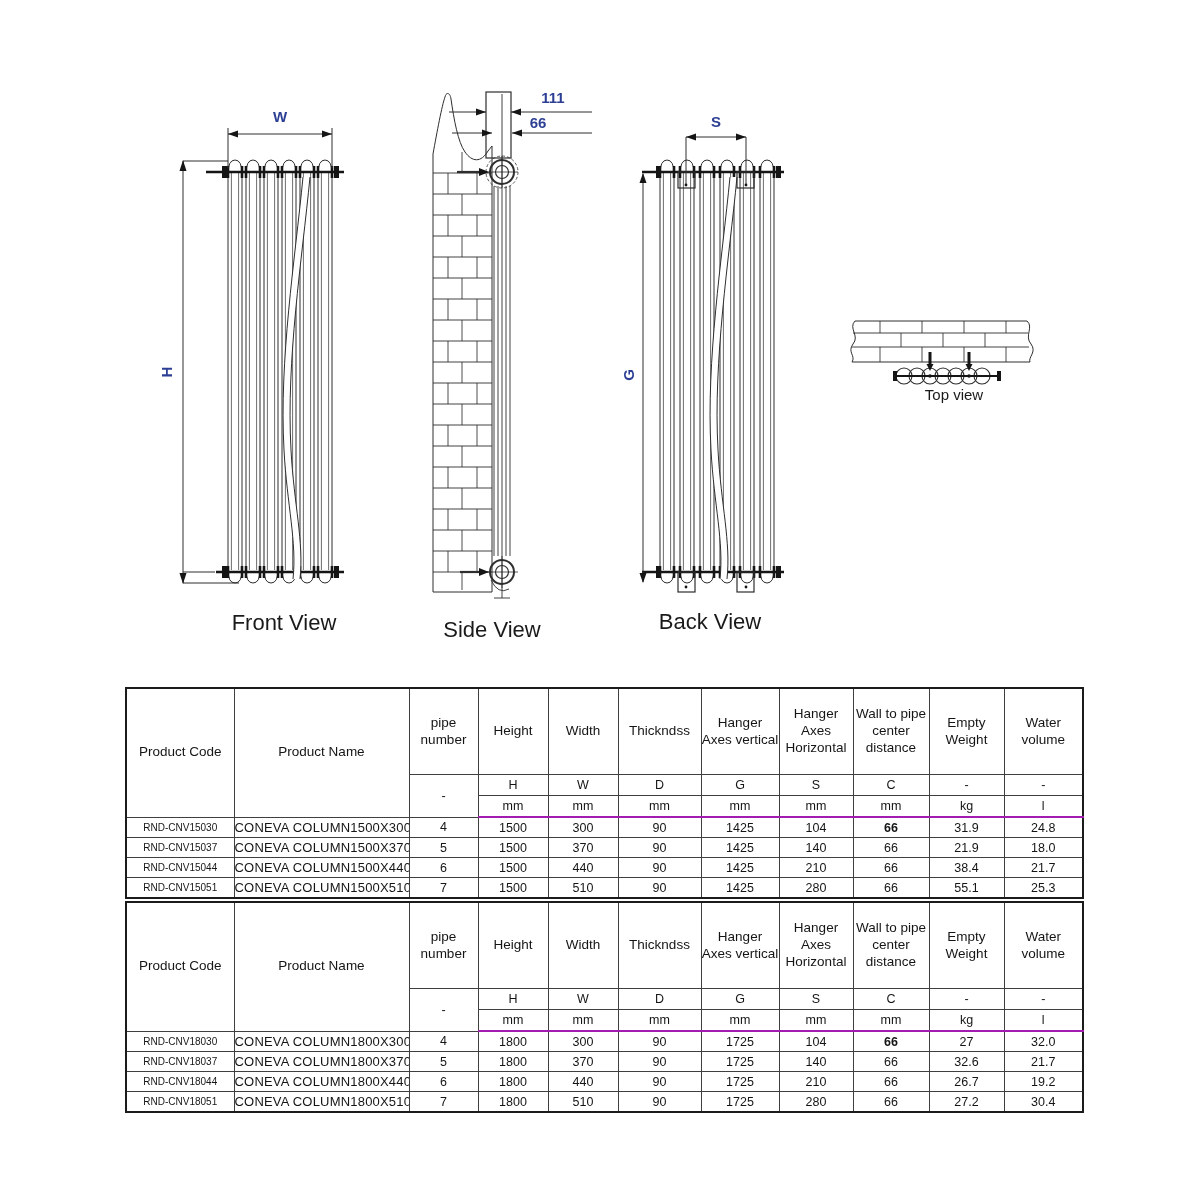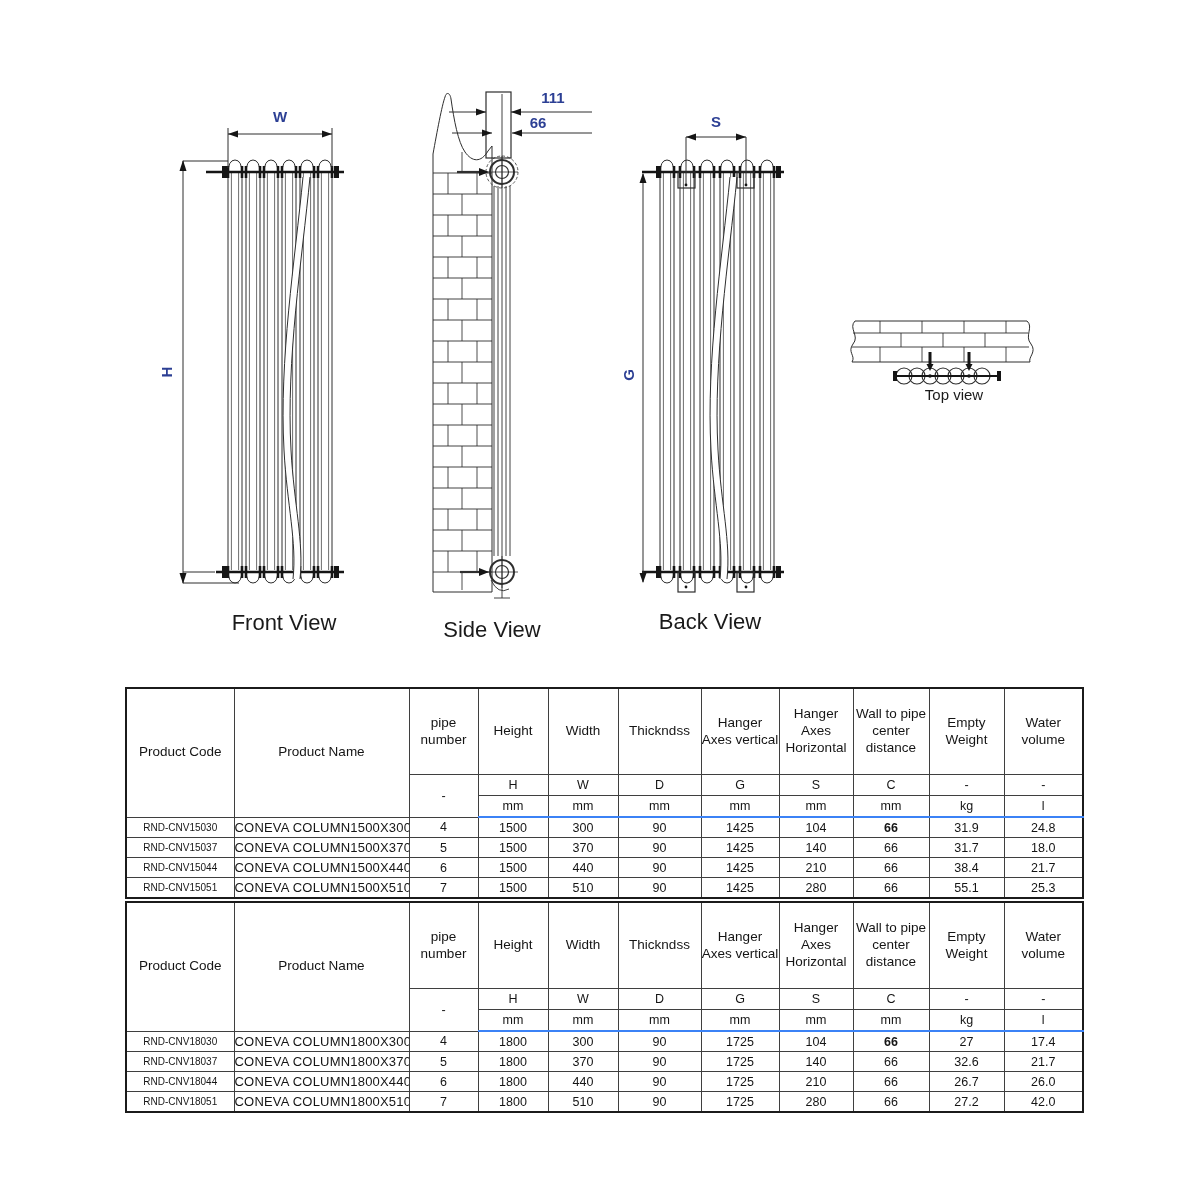--- a/index.html
+++ b/index.html
@@ -9,21 +9,21 @@
   svg text{stroke:none;}
   .dimlbl{font-family:"Liberation Sans",sans-serif;font-size:15px;font-weight:700;}
   .viewlbl{font-family:"Liberation Sans",sans-serif;font-size:22px;fill:#1a1a1a;}
   .toplbl{font-family:"Liberation Sans",sans-serif;font-size:15px;fill:#1a1a1a;}
   table.spec{position:absolute;left:125px;width:957px;border-collapse:collapse;
              table-layout:fixed;background:#fff;border:2px solid #1b1b1b;}
   .spec th,.spec td{border:1px solid #3f3f3f;text-align:center;padding:0;
              font-weight:400;overflow:hidden;white-space:nowrap;}
   .spec tr.rA th{height:85px;font-size:13.5px;line-height:1.25;white-space:normal;}
   .spec tr.rB td{height:20px;font-size:12.5px;}
-  .spec tr.rC td{height:20px;font-size:12.5px;border-bottom:2px solid #3b82f6;}
+  .spec tr.rC td{height:20px;font-size:12.5px;border-bottom:2px solid #a21caf;}
   .spec tbody td{height:19px;font-size:12.5px;}
   .spec tbody td.cl{text-align:center;font-size:10px;}
   .spec tbody td.cl2{text-align:left;font-size:13px;letter-spacing:.2px;}
 </style>
 </head>
 <body>
 
 <svg width="1200" height="660" viewBox="0 0 1200 660">
   <defs>
     <g id="pipe" stroke="#2e2e2e" fill="none" stroke-width="1">
@@ -252,21 +252,21 @@
       <tr>
         <td class="cl">RND-CNV15037</td>
         <td class="cl2">CONEVA COLUMN1500X370</td>
         <td>5</td>
         <td>1500</td>
         <td>370</td>
         <td>90</td>
         <td>1425</td>
         <td>140</td>
         <td>66</td>
-        <td>31.7</td>
+        <td>21.9</td>
         <td>18.0</td>
       </tr>
       <tr>
         <td class="cl">RND-CNV15044</td>
         <td class="cl2">CONEVA COLUMN1500X440</td>
         <td>6</td>
         <td>1500</td>
         <td>440</td>
         <td>90</td>
         <td>1425</td>
@@ -346,21 +346,21 @@
         <td class="cl">RND-CNV18030</td>
         <td class="cl2">CONEVA COLUMN1800X300</td>
         <td>4</td>
         <td>1800</td>
         <td>300</td>
         <td>90</td>
         <td>1725</td>
         <td>104</td>
         <td style="font-weight: 700;">66</td>
         <td>27</td>
-        <td>17.4</td>
+        <td>32.0</td>
       </tr>
       <tr>
         <td class="cl">RND-CNV18037</td>
         <td class="cl2">CONEVA COLUMN1800X370</td>
         <td>5</td>
         <td>1800</td>
         <td>370</td>
         <td>90</td>
         <td>1725</td>
         <td>140</td>
@@ -372,29 +372,29 @@
         <td class="cl">RND-CNV18044</td>
         <td class="cl2">CONEVA COLUMN1800X440</td>
         <td>6</td>
         <td>1800</td>
         <td>440</td>
         <td>90</td>
         <td>1725</td>
         <td>210</td>
         <td>66</td>
         <td>26.7</td>
-        <td>26.0</td>
+        <td>19.2</td>
       </tr>
       <tr>
         <td class="cl">RND-CNV18051</td>
         <td class="cl2">CONEVA COLUMN1800X510</td>
         <td>7</td>
         <td>1800</td>
         <td>510</td>
         <td>90</td>
         <td>1725</td>
         <td>280</td>
         <td>66</td>
         <td>27.2</td>
-        <td>42.0</td>
+        <td>30.4</td>
       </tr>
     </tbody>
 </table>
 
 </body></html>

